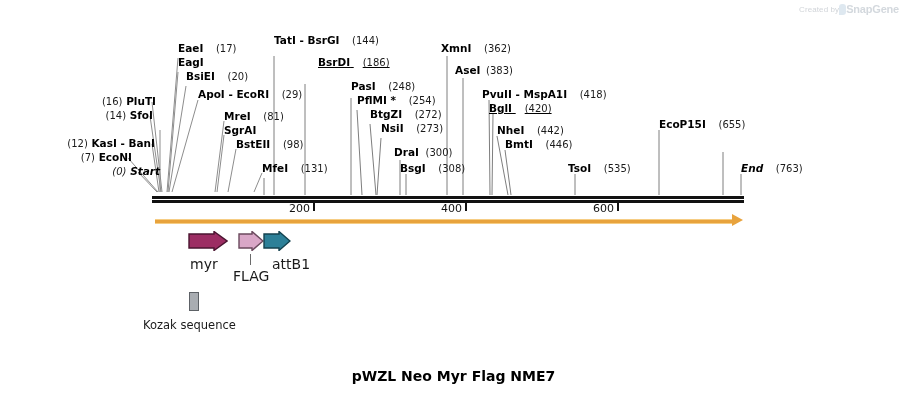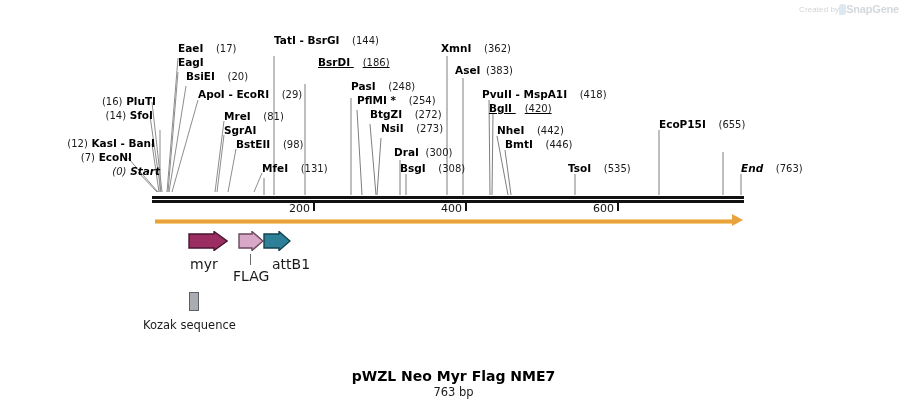--- a/index.html
+++ b/index.html
@@ -384,15 +384,14 @@
     <svg width="28" height="20" viewBox="0 0 28 20">
       <polygon points="1,3 16,3 16,0.5 27,10 16,19.5 16,17 1,17" fill="#2d8098" stroke="#14424f" stroke-width="1.4" stroke-linejoin="miter"></polygon>
     </svg>
   </div>
   <div class="feat-label" style="left:272px;top:256px;">attB1</div>
 
   <div class="kozak-box" style="left:189px;top:292px;width:8px;height:17px;"></div>
   <div class="kozak-label" style="left:143px;top:318px;">Kozak sequence</div>
 
   <div class="plasmid-title">pWZL Neo Myr Flag NME7</div>
-  <div class="plasmid-size">763 bp</div>
 
 </div>
 
 </body></html>

